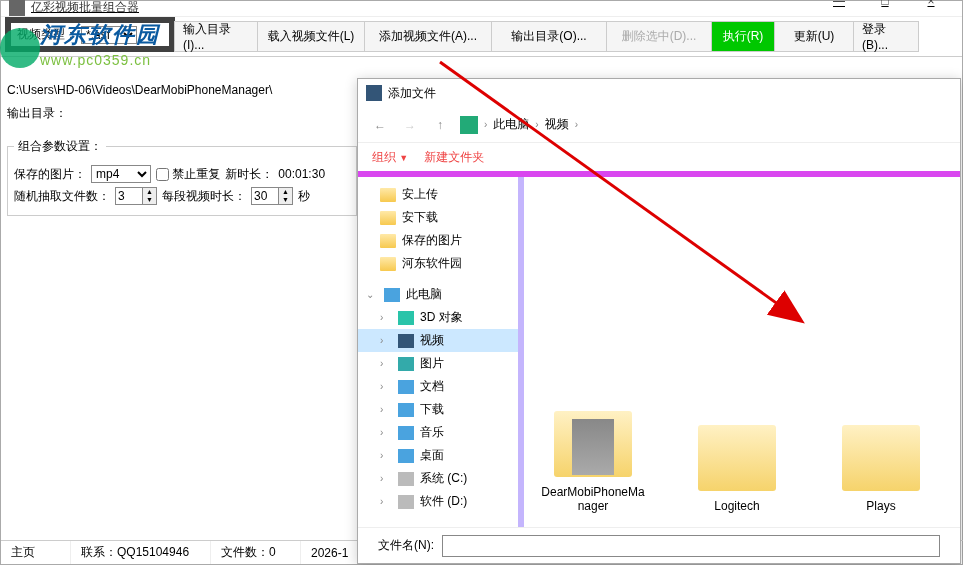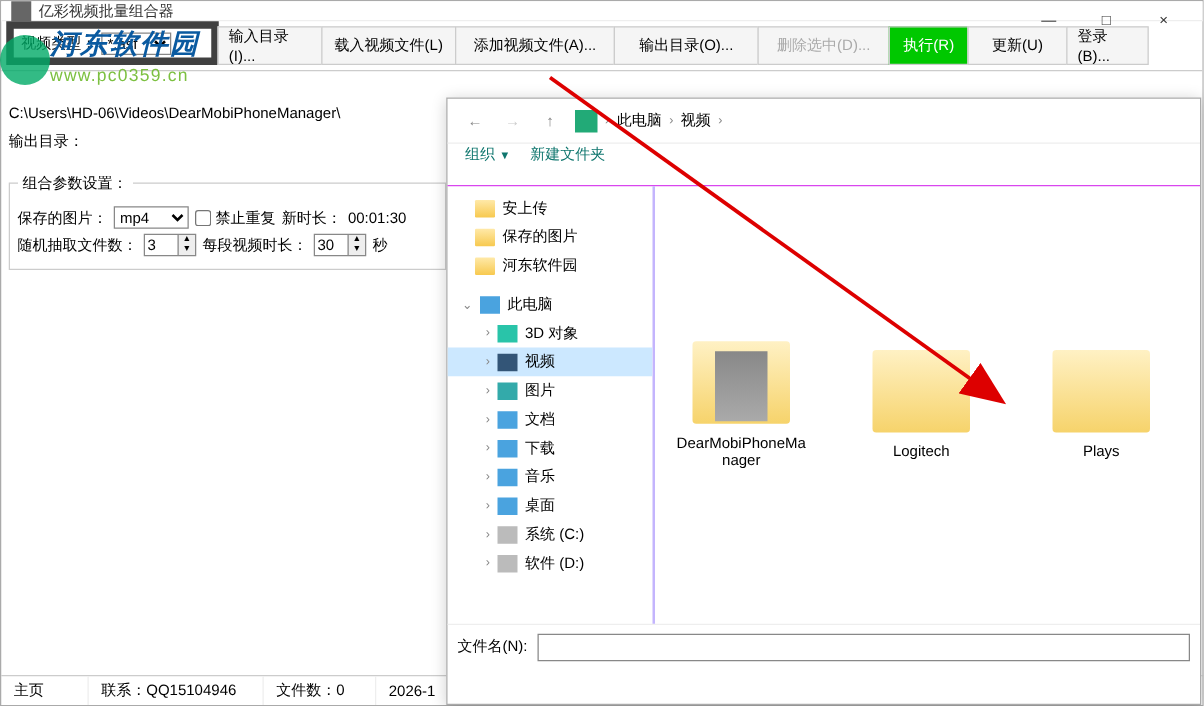--- a/index.html
+++ b/index.html
@@ -1,18 +1,18 @@
 <!DOCTYPE html>
 <html><head>
 <meta charset="utf-8">
 <style>
 * { margin: 0; padding: 0; box-sizing: border-box; font-family: "Microsoft YaHei", SimSun, Arial, sans-serif; font-size: 12px; }
 body { width: 963px; height: 565px; background: #fff; overflow: hidden; position: relative; }
 .main-window { width: 963px; height: 565px; border: 1px solid #aaa; background: #fff; position: absolute; }
-.titlebar { height: 16px; background: #fff; display: flex; align-items: flex-start; padding: 0 8px; border-bottom: 1px solid #eee; }
+.titlebar { height: 16px; background: #fff; display: flex; align-items: flex-end; padding: 0 8px; border-bottom: 1px solid #eee; text-decoration: underline; }
 .titlebar .icon { width: 16px; height: 16px; margin-right: 6px; background: #666; }
 .titlebar .title { flex: 1; color: #333; }
 .titlebar .win-btns { display: flex; gap: 0; }
 .titlebar .win-btn { width: 46px; height: 30px; display: flex; align-items: center; justify-content: center; color: #333; }
 .toolbar { height: 40px; display: flex; border-bottom: 1px solid #ccc; }
 .toolbar .tbtn { border: 1px solid #ccc; margin: 4px 0 4px -1px; padding: 0 8px; display: flex; align-items: center; justify-content: center; background: #f5f5f5; }
 .toolbar .tbtn:first-child { margin-left: 4px; }
 .toolbar .tbtn.green { background: #00c800; color: #fff; }
 .tb0 { width: 170px; display: flex; align-items: center; gap: 4px; padding: 0 6px; border: 6px solid #404040; margin: 0 0 4px 4px; }
 select { font-size: 12px; border: 1px solid #888; background: #fff; }
@@ -34,35 +34,35 @@
 .watermark .logo { position: absolute; left: 0; top: 8px; width: 40px; height: 40px; background: #0a6; border-radius: 50%; opacity: .8; }
 
 .dialog { position: absolute; left: 357px; top: 78px; width: 604px; height: 486px; border: 1px solid #aaa; background: #fff; box-shadow: 0 2px 12px rgba(0,0,0,.2); z-index: 10; }
 .dialog .dtitle { height: 28px; display: flex; align-items: center; padding: 0 8px; }
 .dialog .dtitle .icon { width: 16px; height: 16px; margin-right: 6px; background: #357; }
 .dialog .nav { height: 36px; display: flex; align-items: center; gap: 10px; padding: 0 12px; border-bottom: 1px solid #eee; }
 .dialog .nav .navbtn { color: #888; width: 20px; text-align: center; }
 .dialog .nav .crumb { display: flex; align-items: center; gap: 6px; }
 .dialog .nav .crumb .sep { color: #888; font-size: 10px; }
 .dialog .nav .crumb .ficon { width: 18px; height: 18px; background: #2a7; display: inline-block; }
-.dialog .dbar { height: 34px; display: flex; align-items: flex-start; gap: 16px; padding: 0 14px; border-bottom: 1px solid #d946ef; color: #0f766e; }
+.dialog .dbar { height: 34px; display: flex; align-items: center; gap: 16px; padding: 0 14px; border-bottom: 6px solid #d946ef; color: #ef4444; }
 .dialog .body { display: flex; height: calc(100% - 28px - 36px - 34px - 36px); }
-.tree { width: 166px; border-right: 2px solid #c4b5fd; padding: 6px 0; overflow: hidden; text-align: right; }
+.tree { width: 166px; border-right: 6px solid #c4b5fd; padding: 6px 0; overflow: hidden; }
 .tree .node { display: flex; align-items: center; gap: 6px; padding: 3px 6px 3px 22px; white-space: nowrap; }
 .tree .node.top { padding-left: 8px; }
 .tree .node .exp { width: 12px; color: #888; font-size: 10px; }
 .tree .node .ficon { width: 16px; height: 14px; }
 .tree .node.sel { background: #cce8ff; }
 .folder-yellow { background: linear-gradient(#ffe9a8,#f7c94f); border-radius: 1px; }
-.content { flex: 1; padding: 14px; display: flex; gap: 34px; align-items: center; }
+.content { flex: 1; padding: 14px; display: flex; gap: 34px; align-items: flex-end; }
 .item { width: 110px; display: flex; flex-direction: column; align-items: center; text-align: center; }
 .item .thumb { width: 78px; height: 66px; margin-bottom: 8px; }
 .item .label { font-size: 12px; word-break: break-all; }
 .bigfolder { background: linear-gradient(#fff1c4,#f6d36b); border-radius: 3px; }
-.filename-row { height: 36px; display: flex; align-items: center; padding: 0 8px; gap: 8px; border-top: 1px solid #eee; }
+.filename-row { height: 36px; display: flex; align-items: center; padding: 0 20px; gap: 8px; border-top: 1px solid #eee; }
 .filename-row input { flex: 1; border: 1px solid #888; height: 22px; padding: 0 4px; }
 svg.arrow { position: absolute; z-index: 20; pointer-events: none; }
 .item .photofold { background: linear-gradient(#fff1c4,#f6d36b); border-radius: 3px; position: relative; overflow: hidden; }
 .photofold::after { content:""; position:absolute; inset:8px 18px 2px 18px; background: linear-gradient(#888,#aaa); }
 </style>
 </head>
 <body>
 
 <div class="main-window">
   <div class="titlebar">
@@ -156,20 +156,24 @@
     <div class="cell" style="width:90px">
         <span>文件数：0</span>
       </div>
     <div class="cell" style="width:60px">
         <span>2026-1</span>
       </div>
   </div>
 </div>
 
 <div class="dialog">
+  <div class="dtitle">
+    <span class="icon"></span>
+    <span>添加文件</span>
+  </div>
   <div class="nav">
     <span class="navbtn">←</span>
     <span class="navbtn" style="color:#ccc">→</span>
     <span class="navbtn">↑</span>
     <span class="crumb">
       <span class="ficon"></span>
       <span class="sep">›</span>
       <span>此电脑</span>
       <span class="sep">›</span>
       <span>视频</span>
@@ -181,20 +185,24 @@
     <span>新建文件夹</span>
   </div>
   <div class="body">
     <div class="tree">
       <div class="node">
           <span class="ficon folder-yellow"></span>
           <span>安上传</span>
         </div>
       <div class="node">
           <span class="ficon folder-yellow"></span>
+          <span>安下载</span>
+        </div>
+      <div class="node">
+          <span class="ficon folder-yellow"></span>
           <span>保存的图片</span>
         </div>
       <div class="node">
           <span class="ficon folder-yellow"></span>
           <span>河东软件园</span>
         </div>
       <div style="height:8px"></div>
       <div class="node top">
           <span class="exp">⌄</span>
           <span class="ficon" style="background:#4aa3df"></span>

